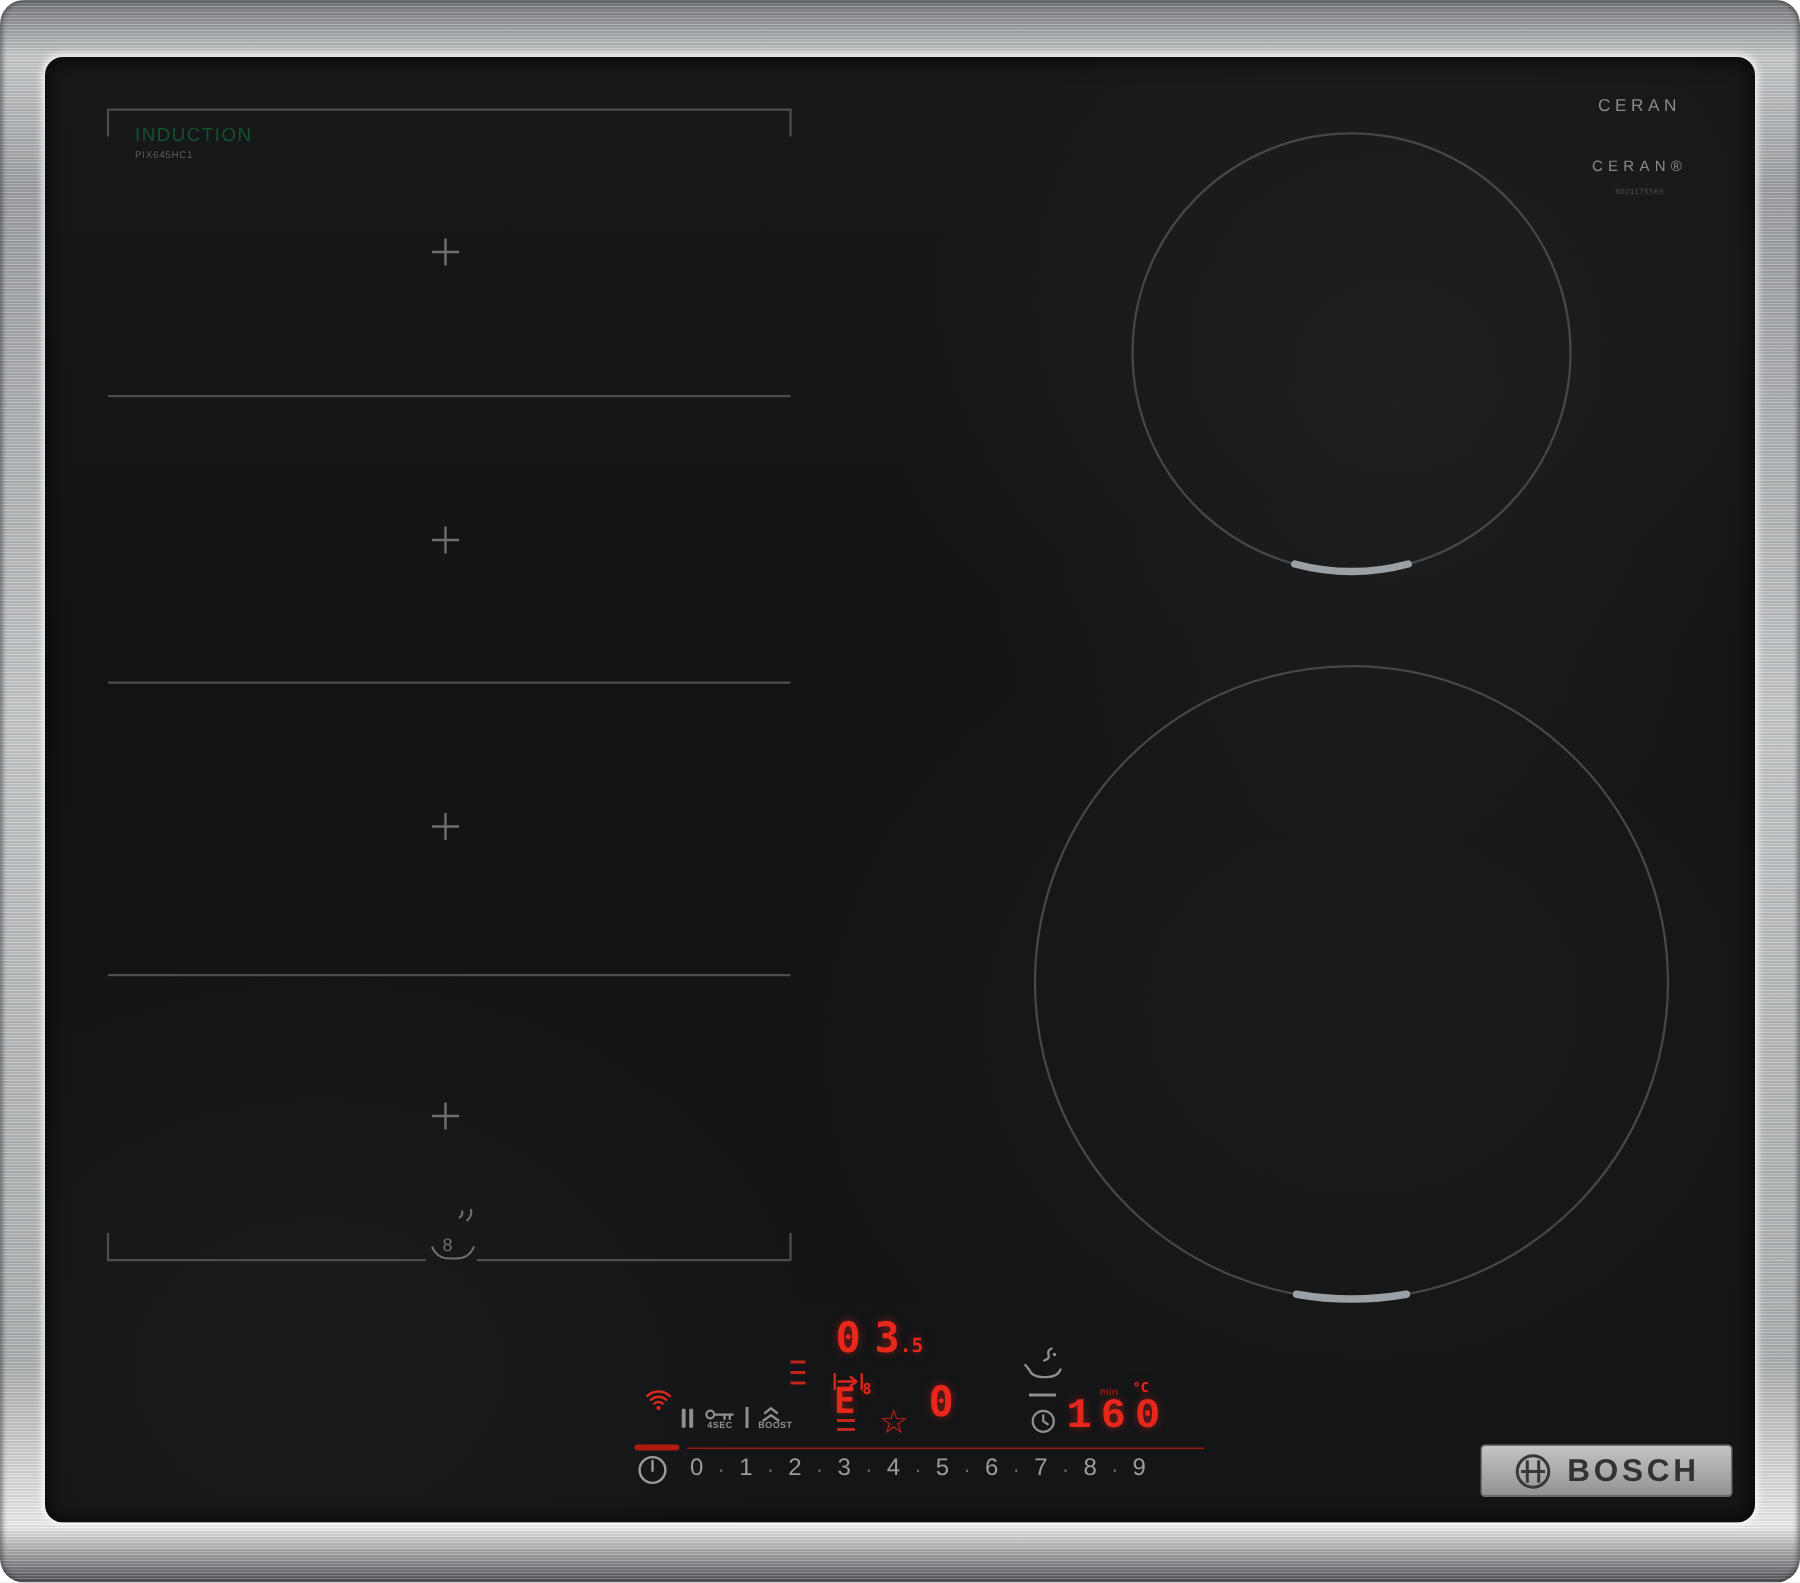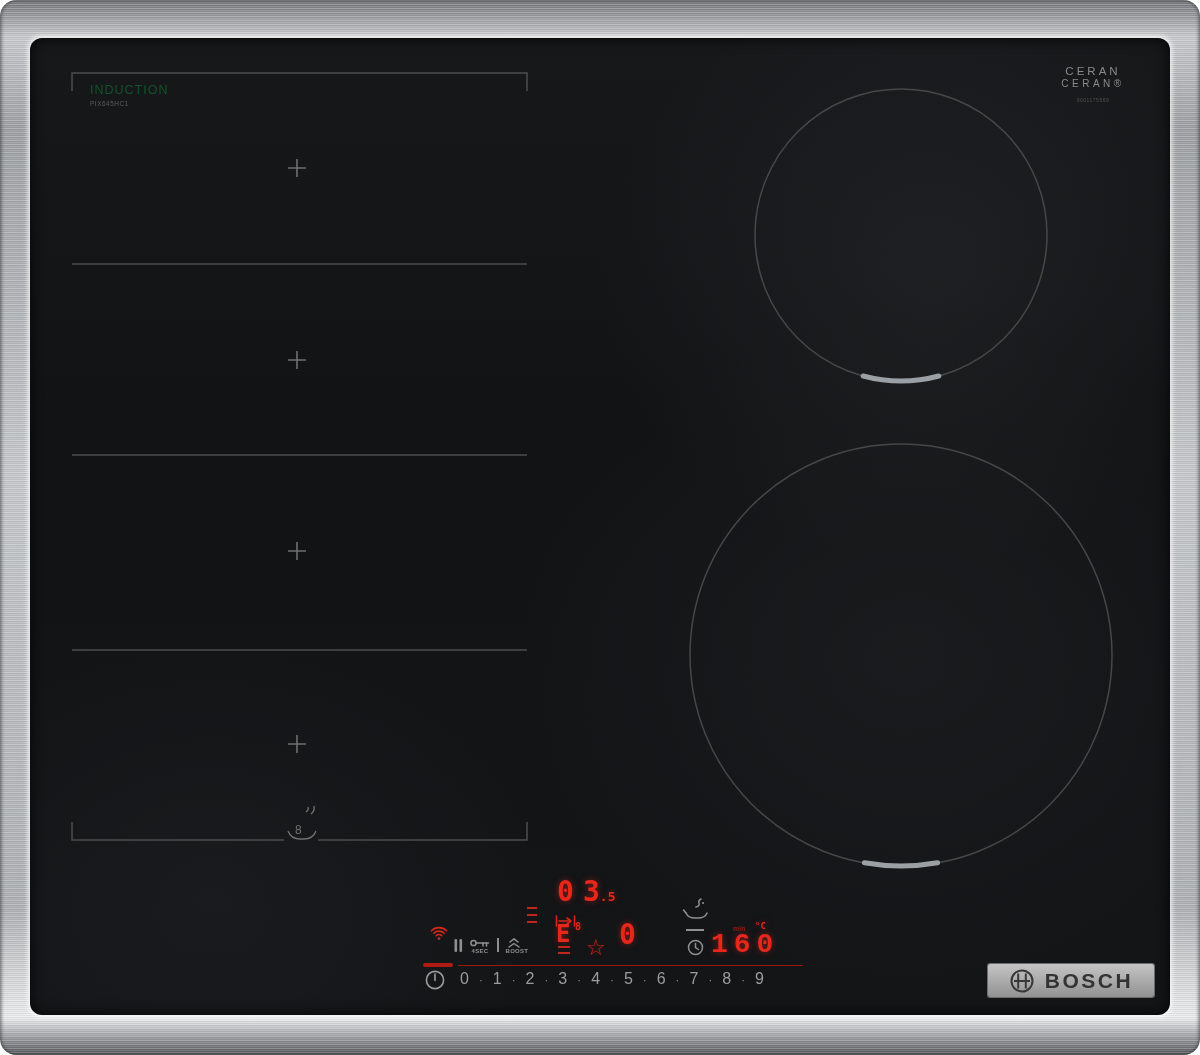--- a/index.html
+++ b/index.html
@@ -34,21 +34,21 @@
     box-shadow: 0 0 5px 1.5px rgba(255,255,255,.8), inset 0 0 14px rgba(0,0,0,.85);
   }
   svg{display:block}
   #surface-svg{position:absolute;left:0;top:0;}
   .abs{position:absolute;}
   
   .induction{left:90px;top:83px;font-size:12.5px;letter-spacing:1px;color:#14532d;}
   .model{left:90px;top:100px;font-size:6.5px;letter-spacing:.5px;color:#5c5c5c;}
   .schott{left:1045px;top:64px;width:96px;text-align:center;color:#8a8a8a;line-height:1.25;}
   .schott .l1{font-size:11.5px;letter-spacing:3px;}
-  .schott .l2{font-size:10px;letter-spacing:3.5px;}
+  .schott .l2{font-size:10px;letter-spacing:3.5px;margin-top:28px;}
   .schott .code{font-size:5px;color:#525252;letter-spacing:.5px;margin-top:6px;}
   
   .led{font-family:"DejaVu Sans Mono",monospace;font-weight:bold;color:#e8271c;
        text-shadow:0 0 6px rgba(232,39,28,.5);line-height:1;}
   .led-dim{font-family:Liberation Sans, sans-serif;font-weight:bold;color:#8f1d12;line-height:1;}
   .redline{background:#b01b11;border-radius:2px;}
   .star{color:#cf2418;font-size:22px;line-height:1;text-shadow:0 0 4px rgba(207,36,24,.4);}
   
   .tinylabel{font-size:6px;font-weight:bold;color:#8f8f8f;letter-spacing:.3px;line-height:1;}
   #power-row{left:460px;top:970px;width:304px;display:flex;justify-content:space-between;

